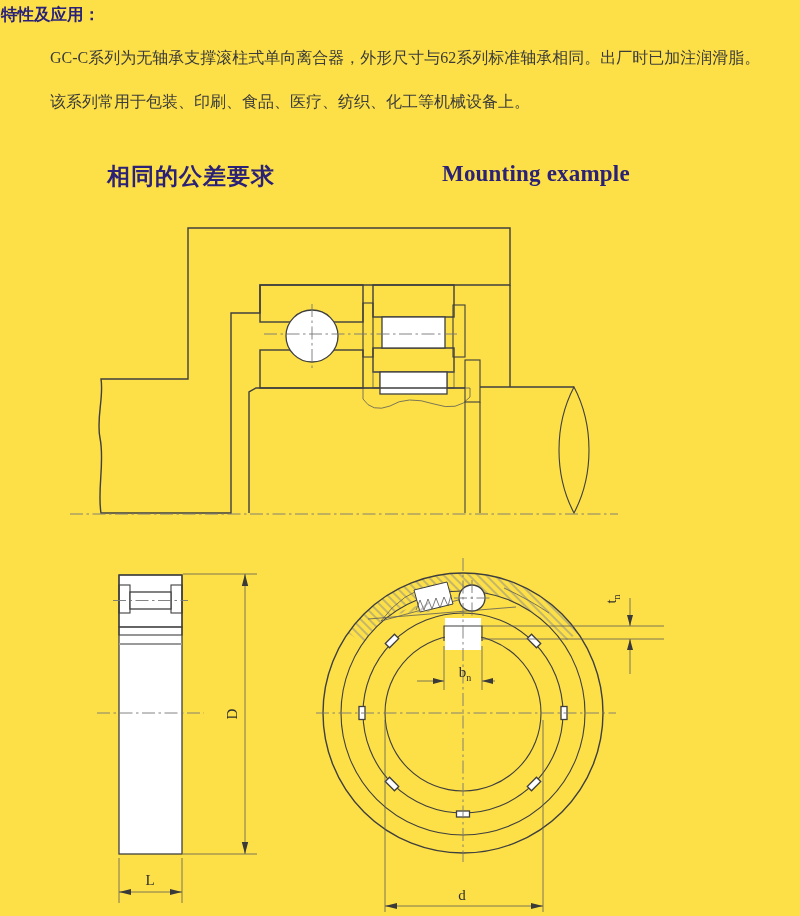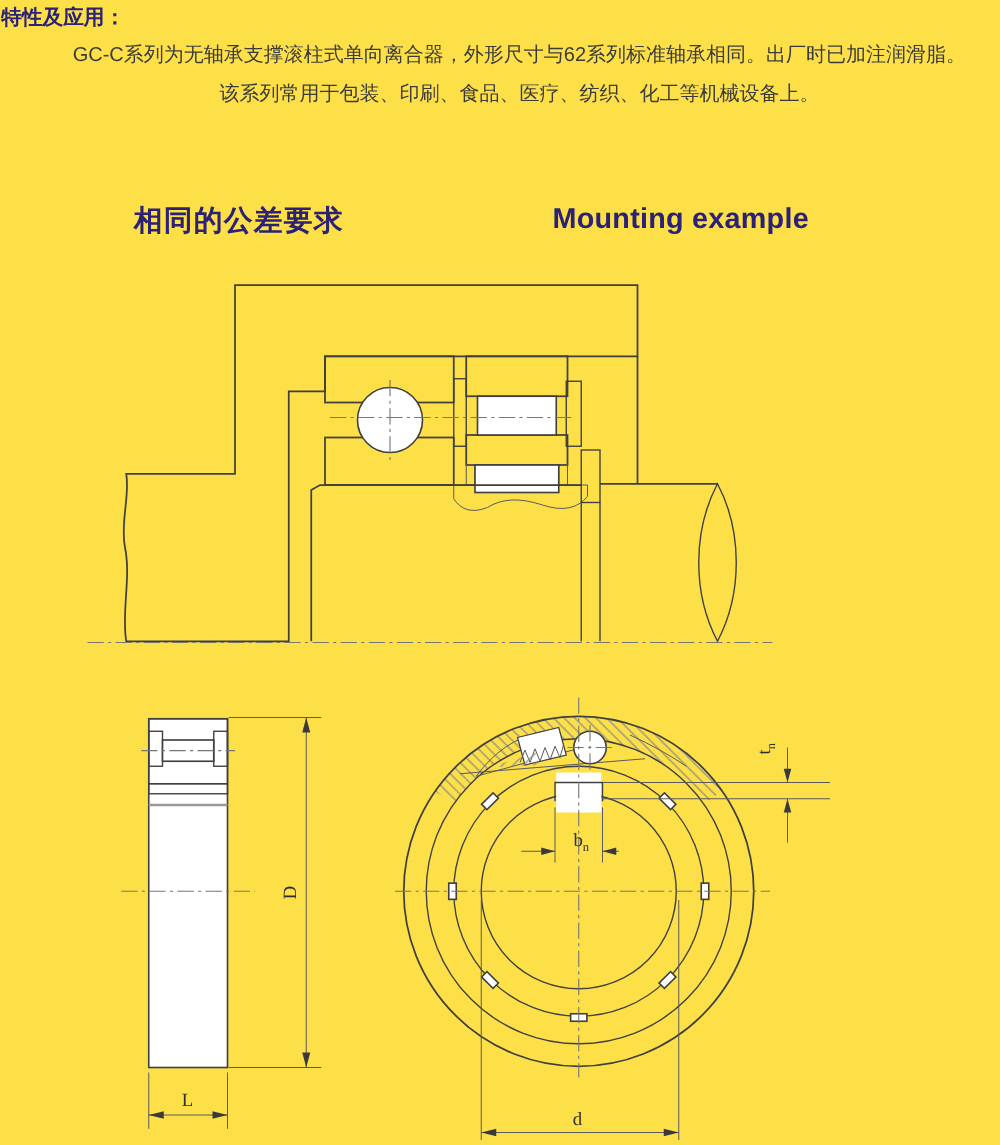--- a/index.html
+++ b/index.html
@@ -2,25 +2,25 @@
 <html><head>
 <meta charset="utf-8">
 <style>
   html,body{margin:0;padding:0;background:#ffffff;}
   #page{position:relative;width:800px;height:916px;background:#fde047;overflow:hidden;
         font-family:"Liberation Sans",sans-serif;}
   
   #textblock{position:absolute;left:1px;top:2px;width:797px;color:#3b3b3b;
              font-size:16px;line-height:27px;}
   .doc-title{font-weight:bold;color:#29217a;font-size:16.5px;line-height:25px;}
-  .para{margin:4px;text-indent:2em;text-align:center;}
+  .para{margin:17px;text-indent:2em;text-align:left;font-family:Liberation Serif, serif;}
   
   .heading{position:absolute;top:161px;font-weight:bold;color:#2b2176;font-size:23px;}
   #heading-zh{left:107px;letter-spacing:1px;}
-  #heading-en{left:442px;letter-spacing:0.2px;}
+  #heading-en{left:442px;letter-spacing:0.2px;font-family:Liberation Serif, serif;}
   
   #drawing{position:absolute;left:0;top:0;width:800px;height:916px;}
   .ol {fill:none;stroke:#3f3f3f;stroke-width:1.4;}
   .ol2{fill:none;stroke:#3f3f3f;stroke-width:1.1;}
   .thin{fill:none;stroke:#5a5a5a;stroke-width:0.8;}
   .cl{fill:none;stroke:#767676;stroke-width:0.9;stroke-dasharray:13 3.5 2.5 3.5;}
   .wfill{fill:#ffffff;stroke:#3f3f3f;stroke-width:1.3;}
   .arr{fill:#3a3a3a;stroke:none;}
   .dimtext{font-family:"Liberation Serif",serif;font-size:15px;fill:#2e2e2e;}
   .sub{font-size:10px;}

